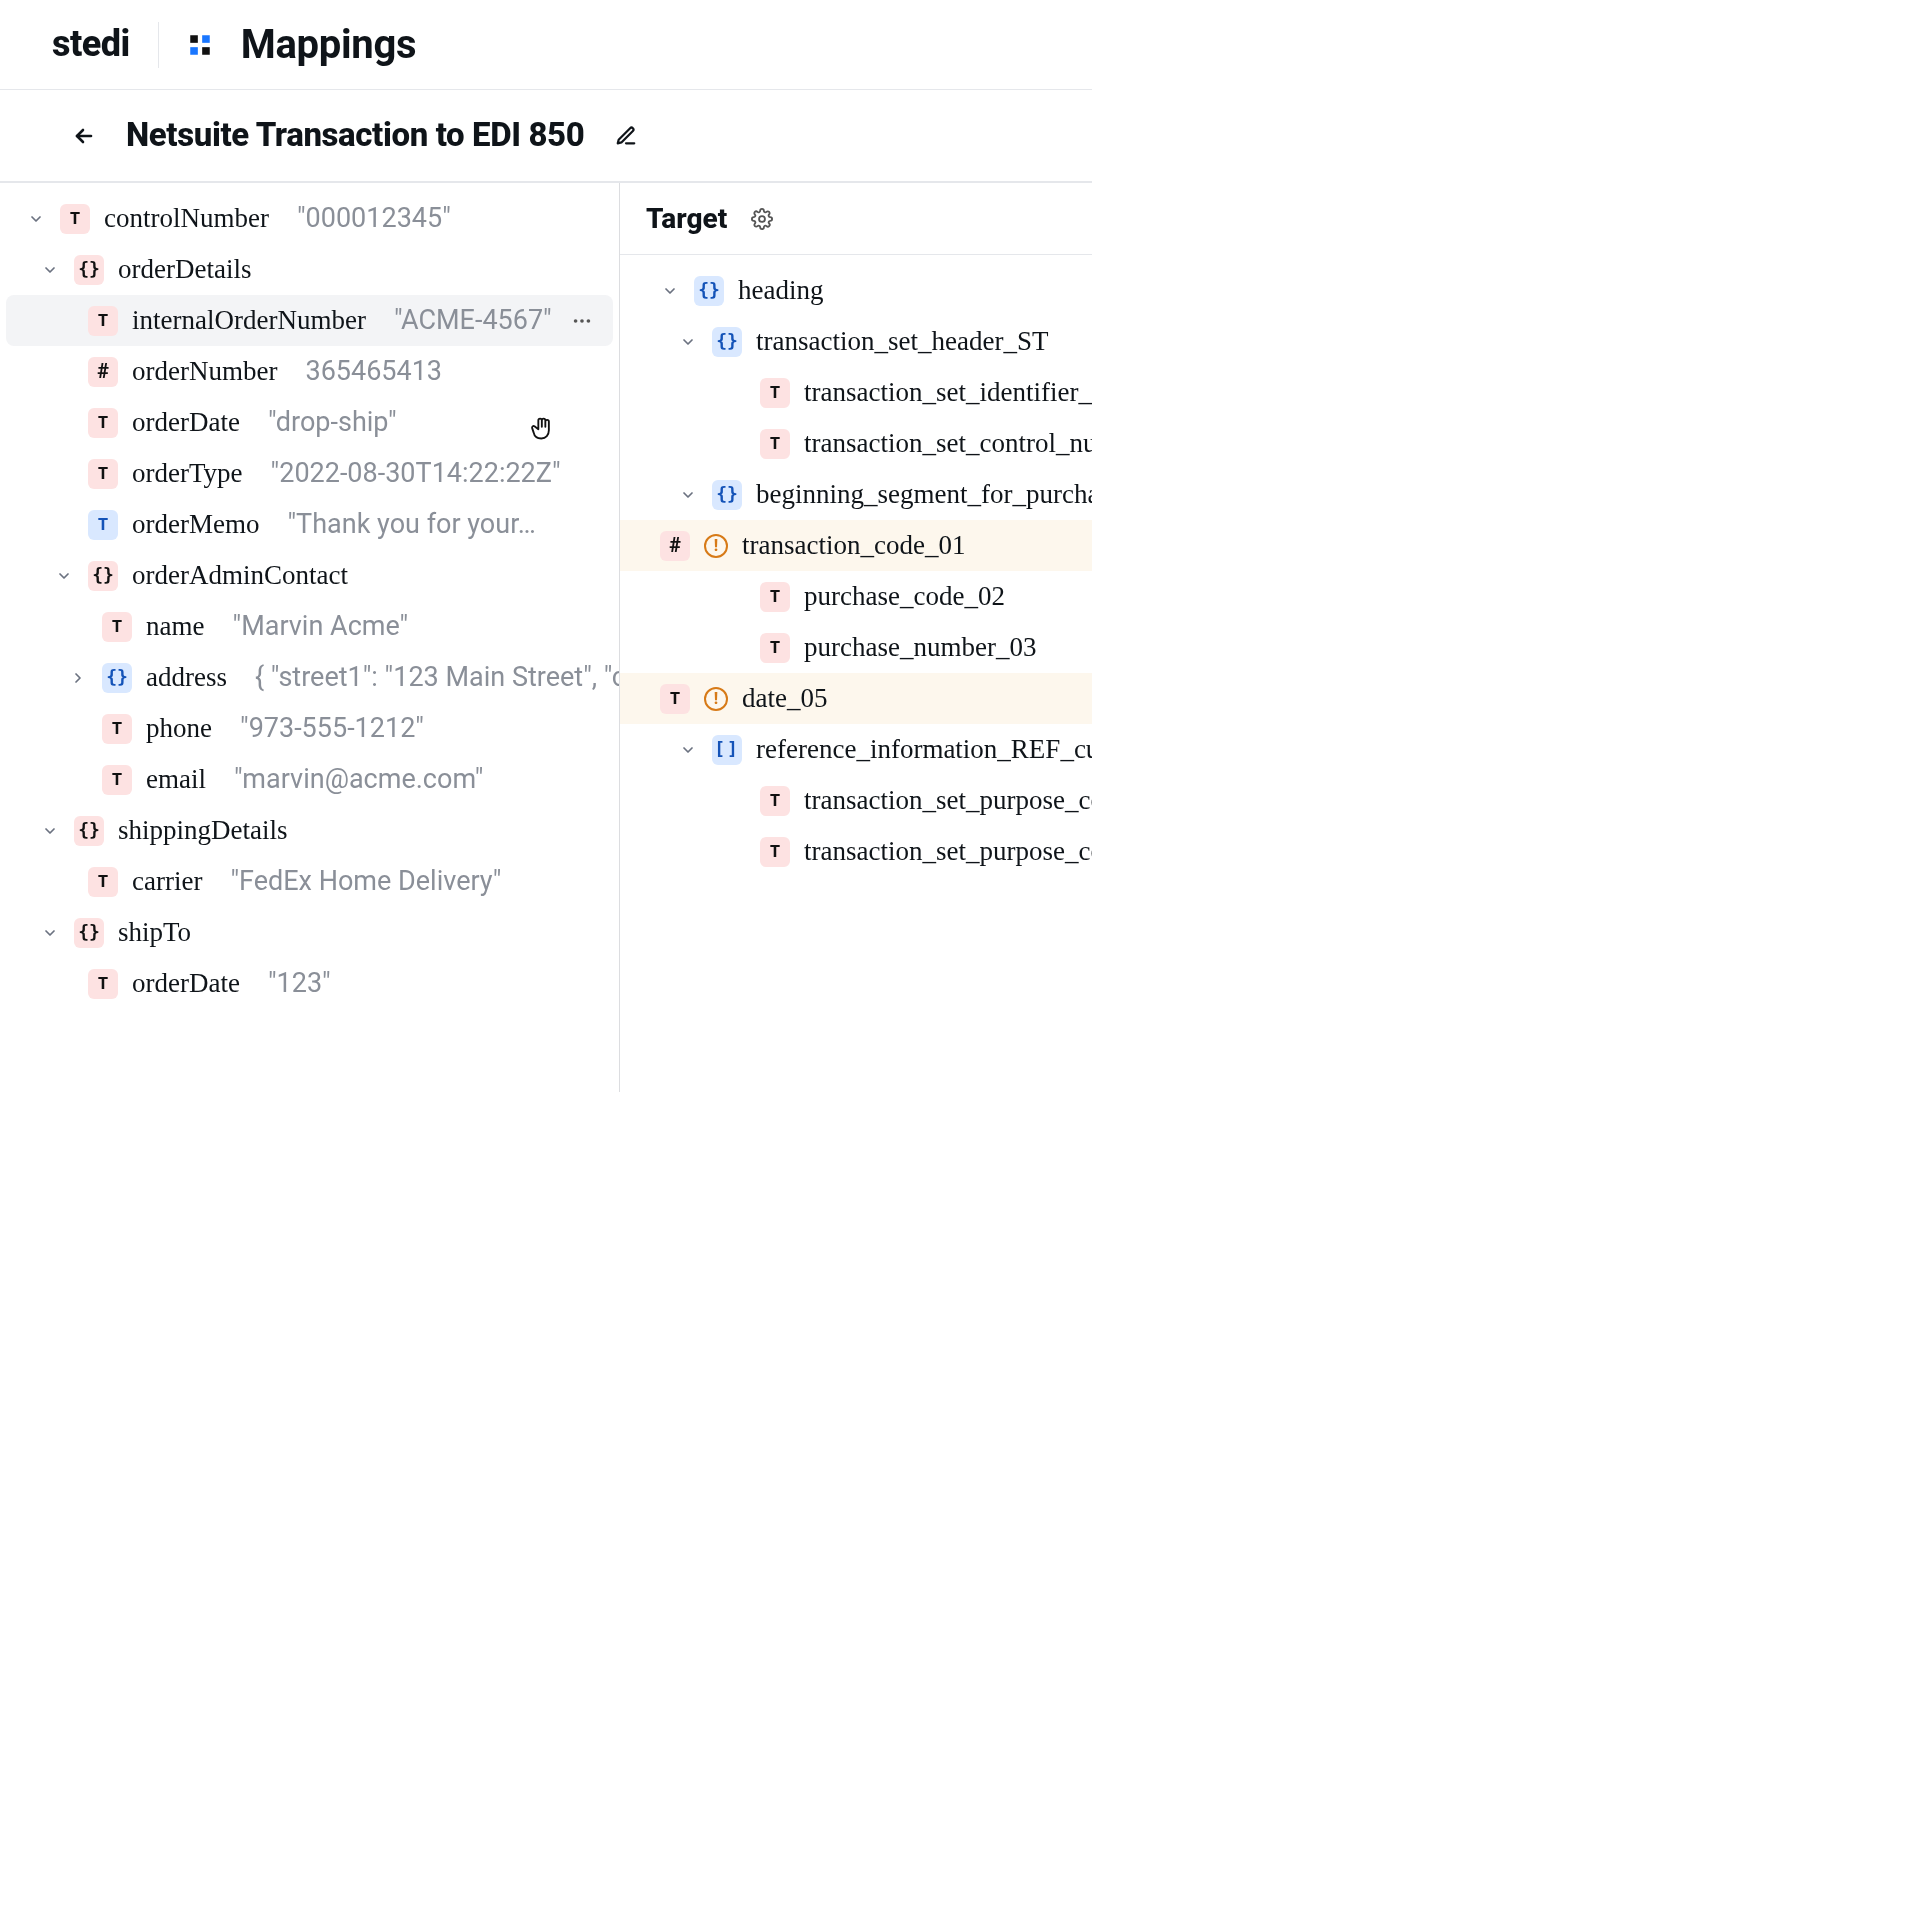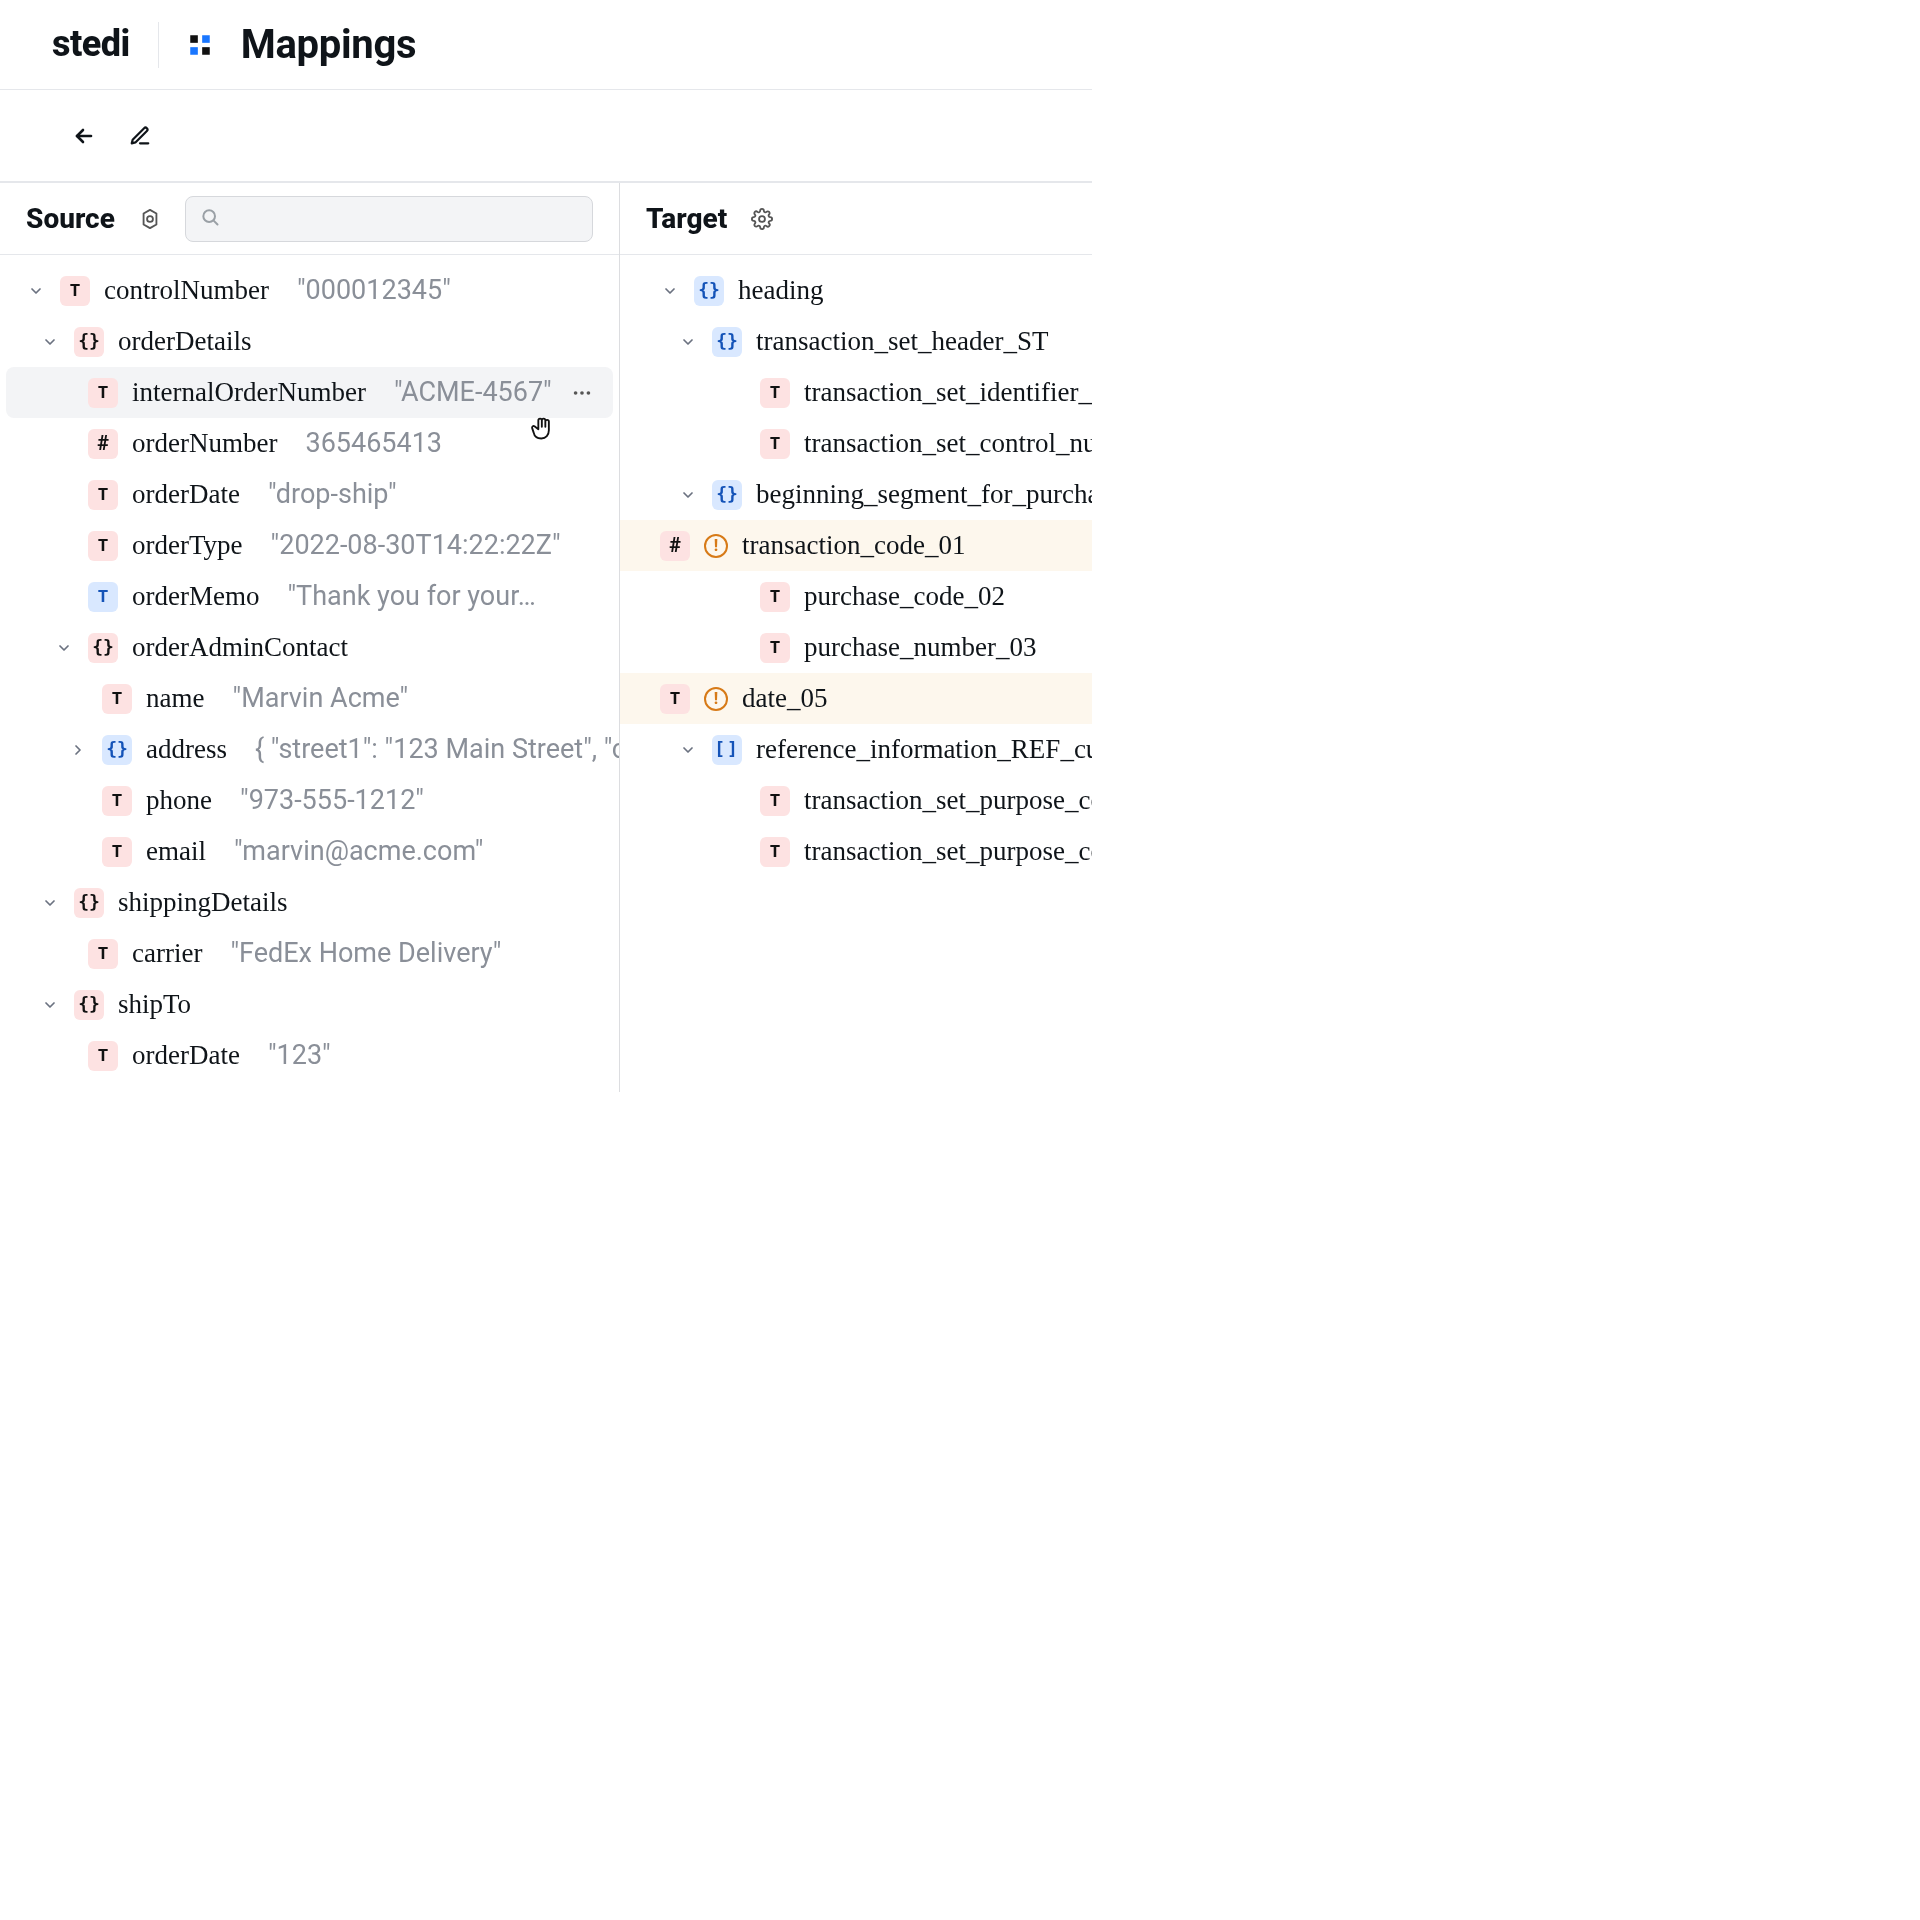--- a/index.html
+++ b/index.html
@@ -172,49 +172,32 @@
   <span class="app-name">Mappings</span>
 </div>
 
 <div class="titlebar">
   <span class="back-btn">
     <svg width="24" height="24" viewBox="0 0 24 24" stroke="currentColor" stroke-width="2.6" fill="none" stroke-linecap="round" stroke-linejoin="round">
       <path d="M19 12H5"></path>
         <path d="M11 18l-6-6 6-6"></path>
     </svg>
   </span>
+  <span class="page-title">Netsuite Transaction to EDI 850</span>
   <span class="edit-btn">
     <svg width="22" height="22" viewBox="0 0 24 24" stroke="currentColor" stroke-width="2.4" fill="none" stroke-linecap="round" stroke-linejoin="round">
       <path d="M12 20h9"></path>
         <path d="M16.5 3.5a2.1 2.1 0 0 1 3 3L7 19l-4 1 1-4Z"></path>
     </svg>
   </span>
 </div>
 
 <div class="workspace">
 
   <div class="col source">
-    <div class="col-header">
-      <span class="col-title">Source</span>
-      <span class="gear-btn">
-        <svg width="22" height="22" viewBox="0 0 24 24" stroke="currentColor" stroke-width="2" fill="none" stroke-linecap="round" stroke-linejoin="round">
-          <polygon points="12 2 19 6 19 18 12 22 5 18 5 6 12 2"></polygon>
-            <circle cx="12" cy="12" r="3.2"></circle>
-        </svg>
-      </span>
-      <div class="search">
-        <span>
-          <svg width="20" height="20" viewBox="0 0 24 24" stroke="currentColor" stroke-width="2.4" fill="none" stroke-linecap="round">
-            <circle cx="11" cy="11" r="7"></circle>
-              <path d="m21 21-4.3-4.3"></path>
-          </svg>
-        </span>
-        <input placeholder="" style="">
-      </div>
-    </div>
     <div class="tree" id="source-tree">
         <div class="row">
           <div class="cell-pad pad-1">
             <span class="chev">
             <svg width="16" height="16" viewBox="0 0 24 24" stroke="currentColor" stroke-width="2.6" fill="none" stroke-linecap="round" stroke-linejoin="round" style="transform:rotate(0deg)">
               <polyline points="6 9 12 15 18 9"></polyline>
             </svg>
           </span>
             <span class="badge t">T</span>
             <span class="key">controlNumber</span>

